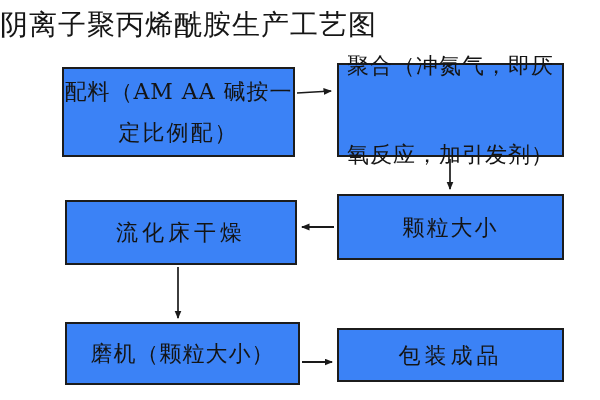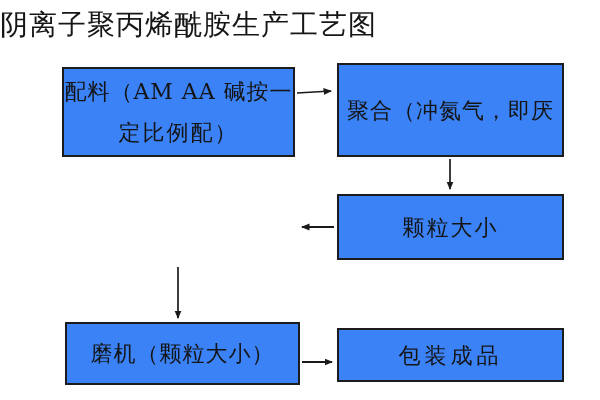--- a/index.html
+++ b/index.html
@@ -68,22 +68,26 @@
 
   <div class="title">阴离子聚丙烯酰胺生产工艺图</div>
 
   <div class="node" id="node-batching">
     <div class="ln sp1">配料（AM AA 碱按一</div>
     <div class="ln sp2">定比例配）</div>
   </div>
 
   <div class="node" id="node-polymerization">
     <div class="ln sp1">聚合（冲氮气，即厌</div>
+    <div class="ln sp1">氧反应，加引发剂）</div>
   </div>
 
+  <div class="node" id="node-drying">
+    <div class="ln sp4">流化床干燥</div>
+  </div>
 
   <div class="node" id="node-granulation">
     <div class="ln sp2">颗粒大小</div>
   </div>
 
   <div class="node" id="node-milling">
     <div class="ln sp1">磨机（颗粒大小）</div>
   </div>
 
   <div class="node" id="node-packaging">

